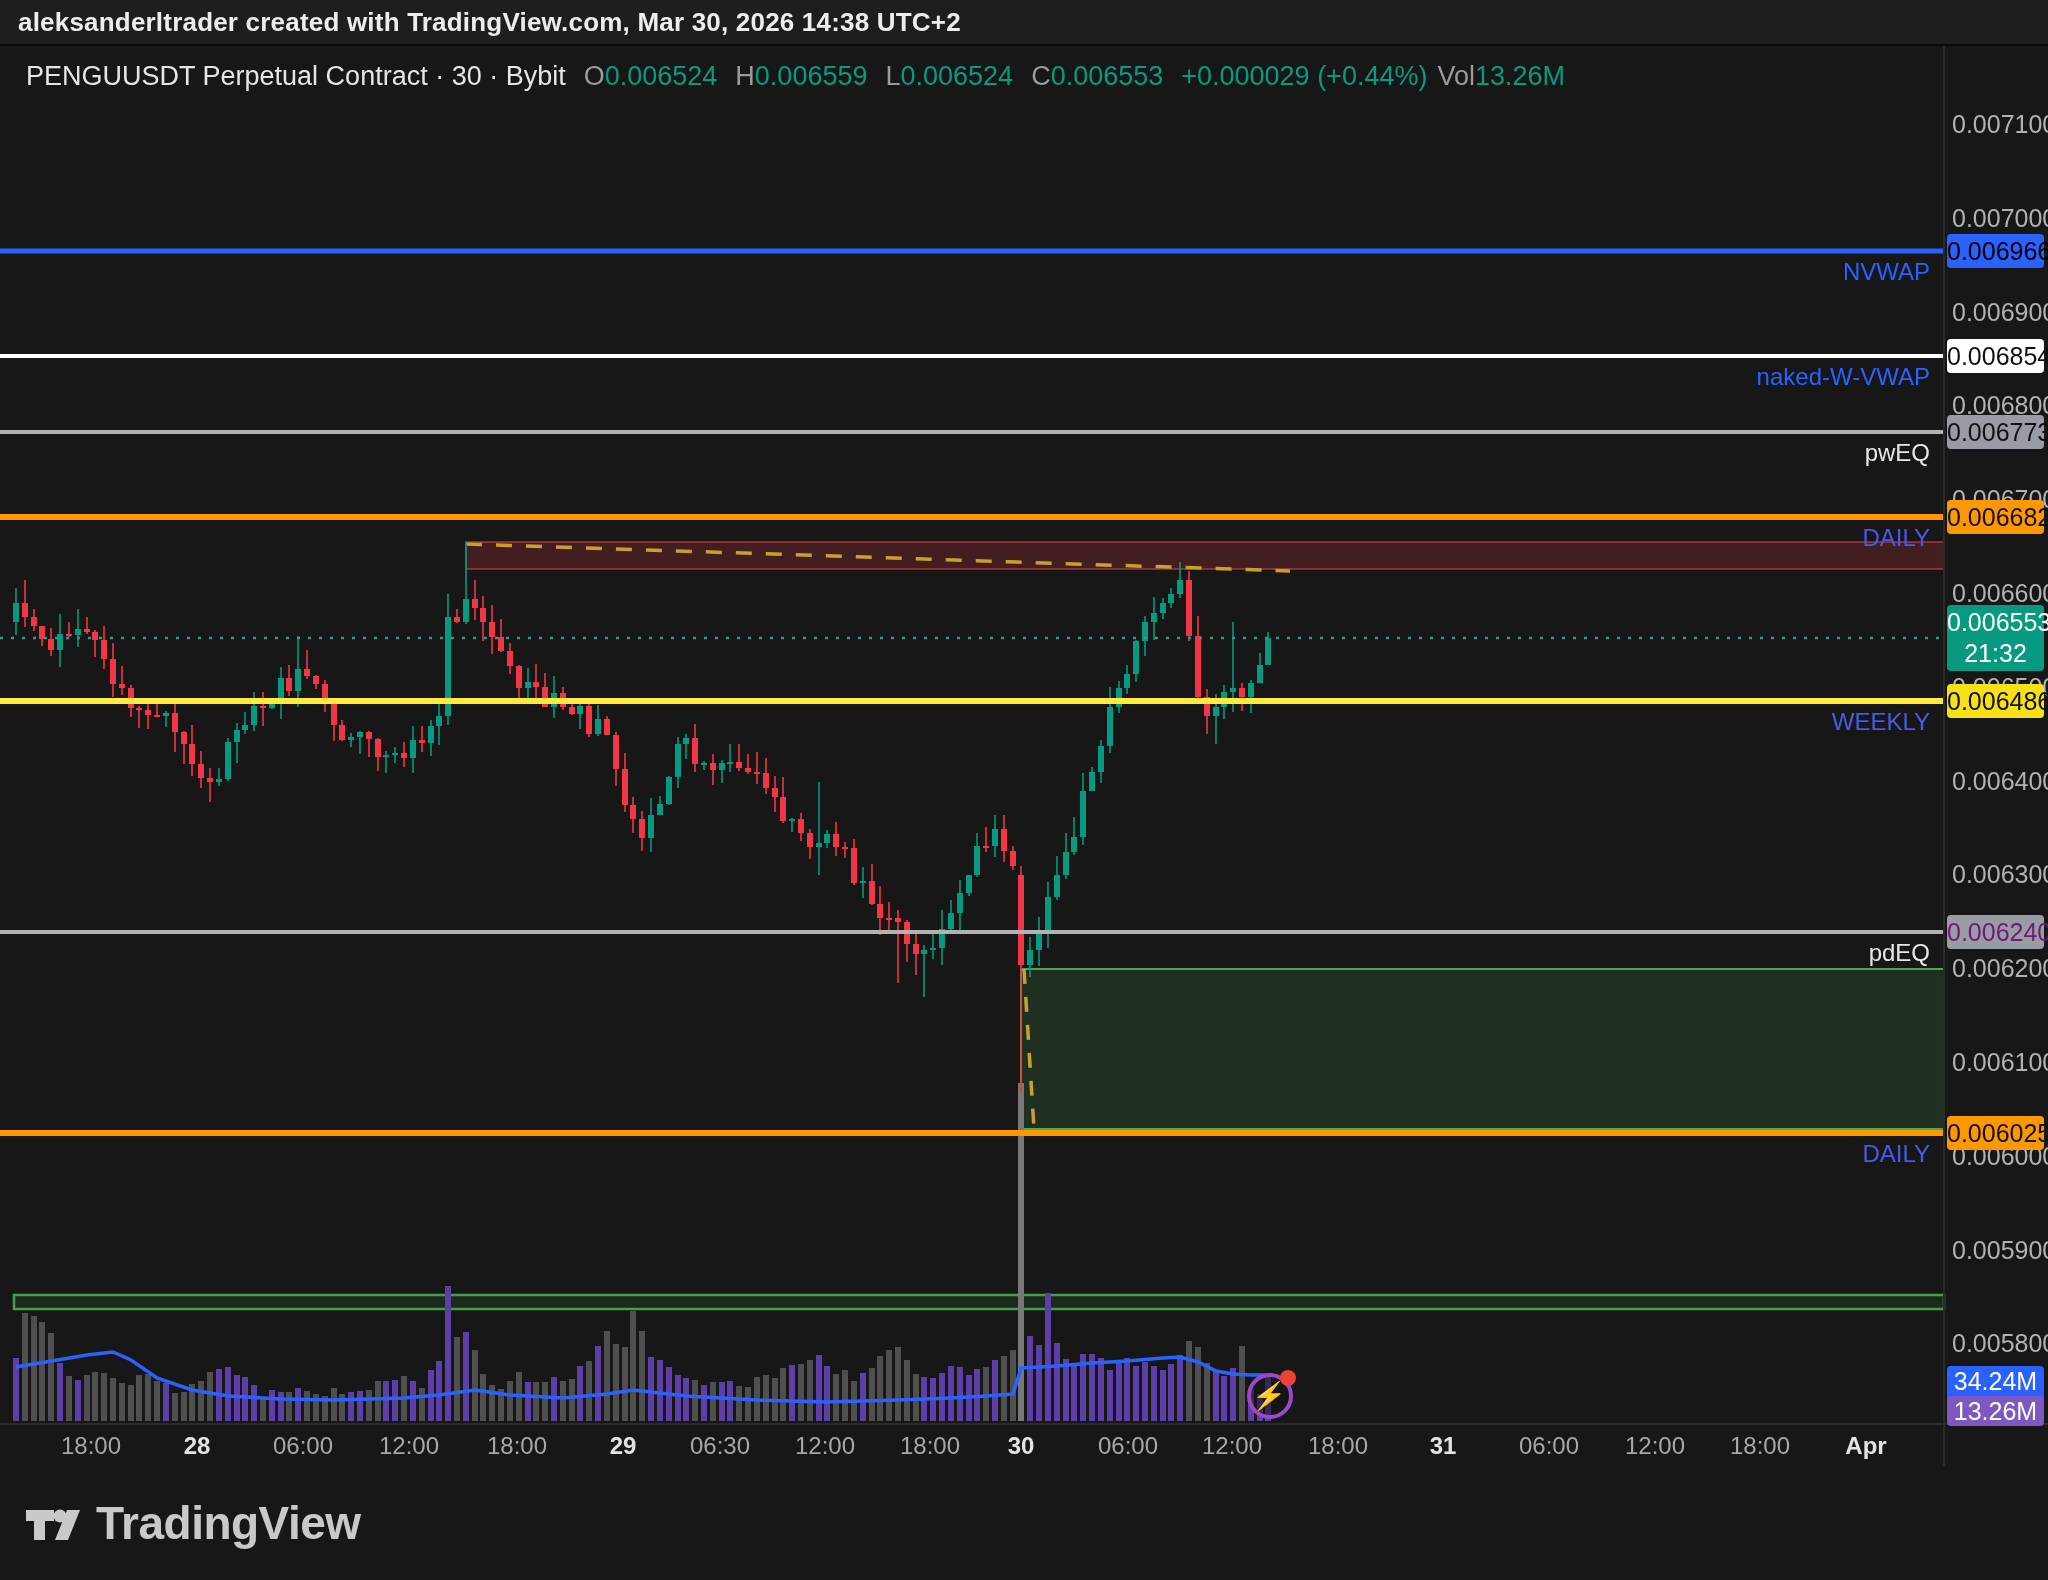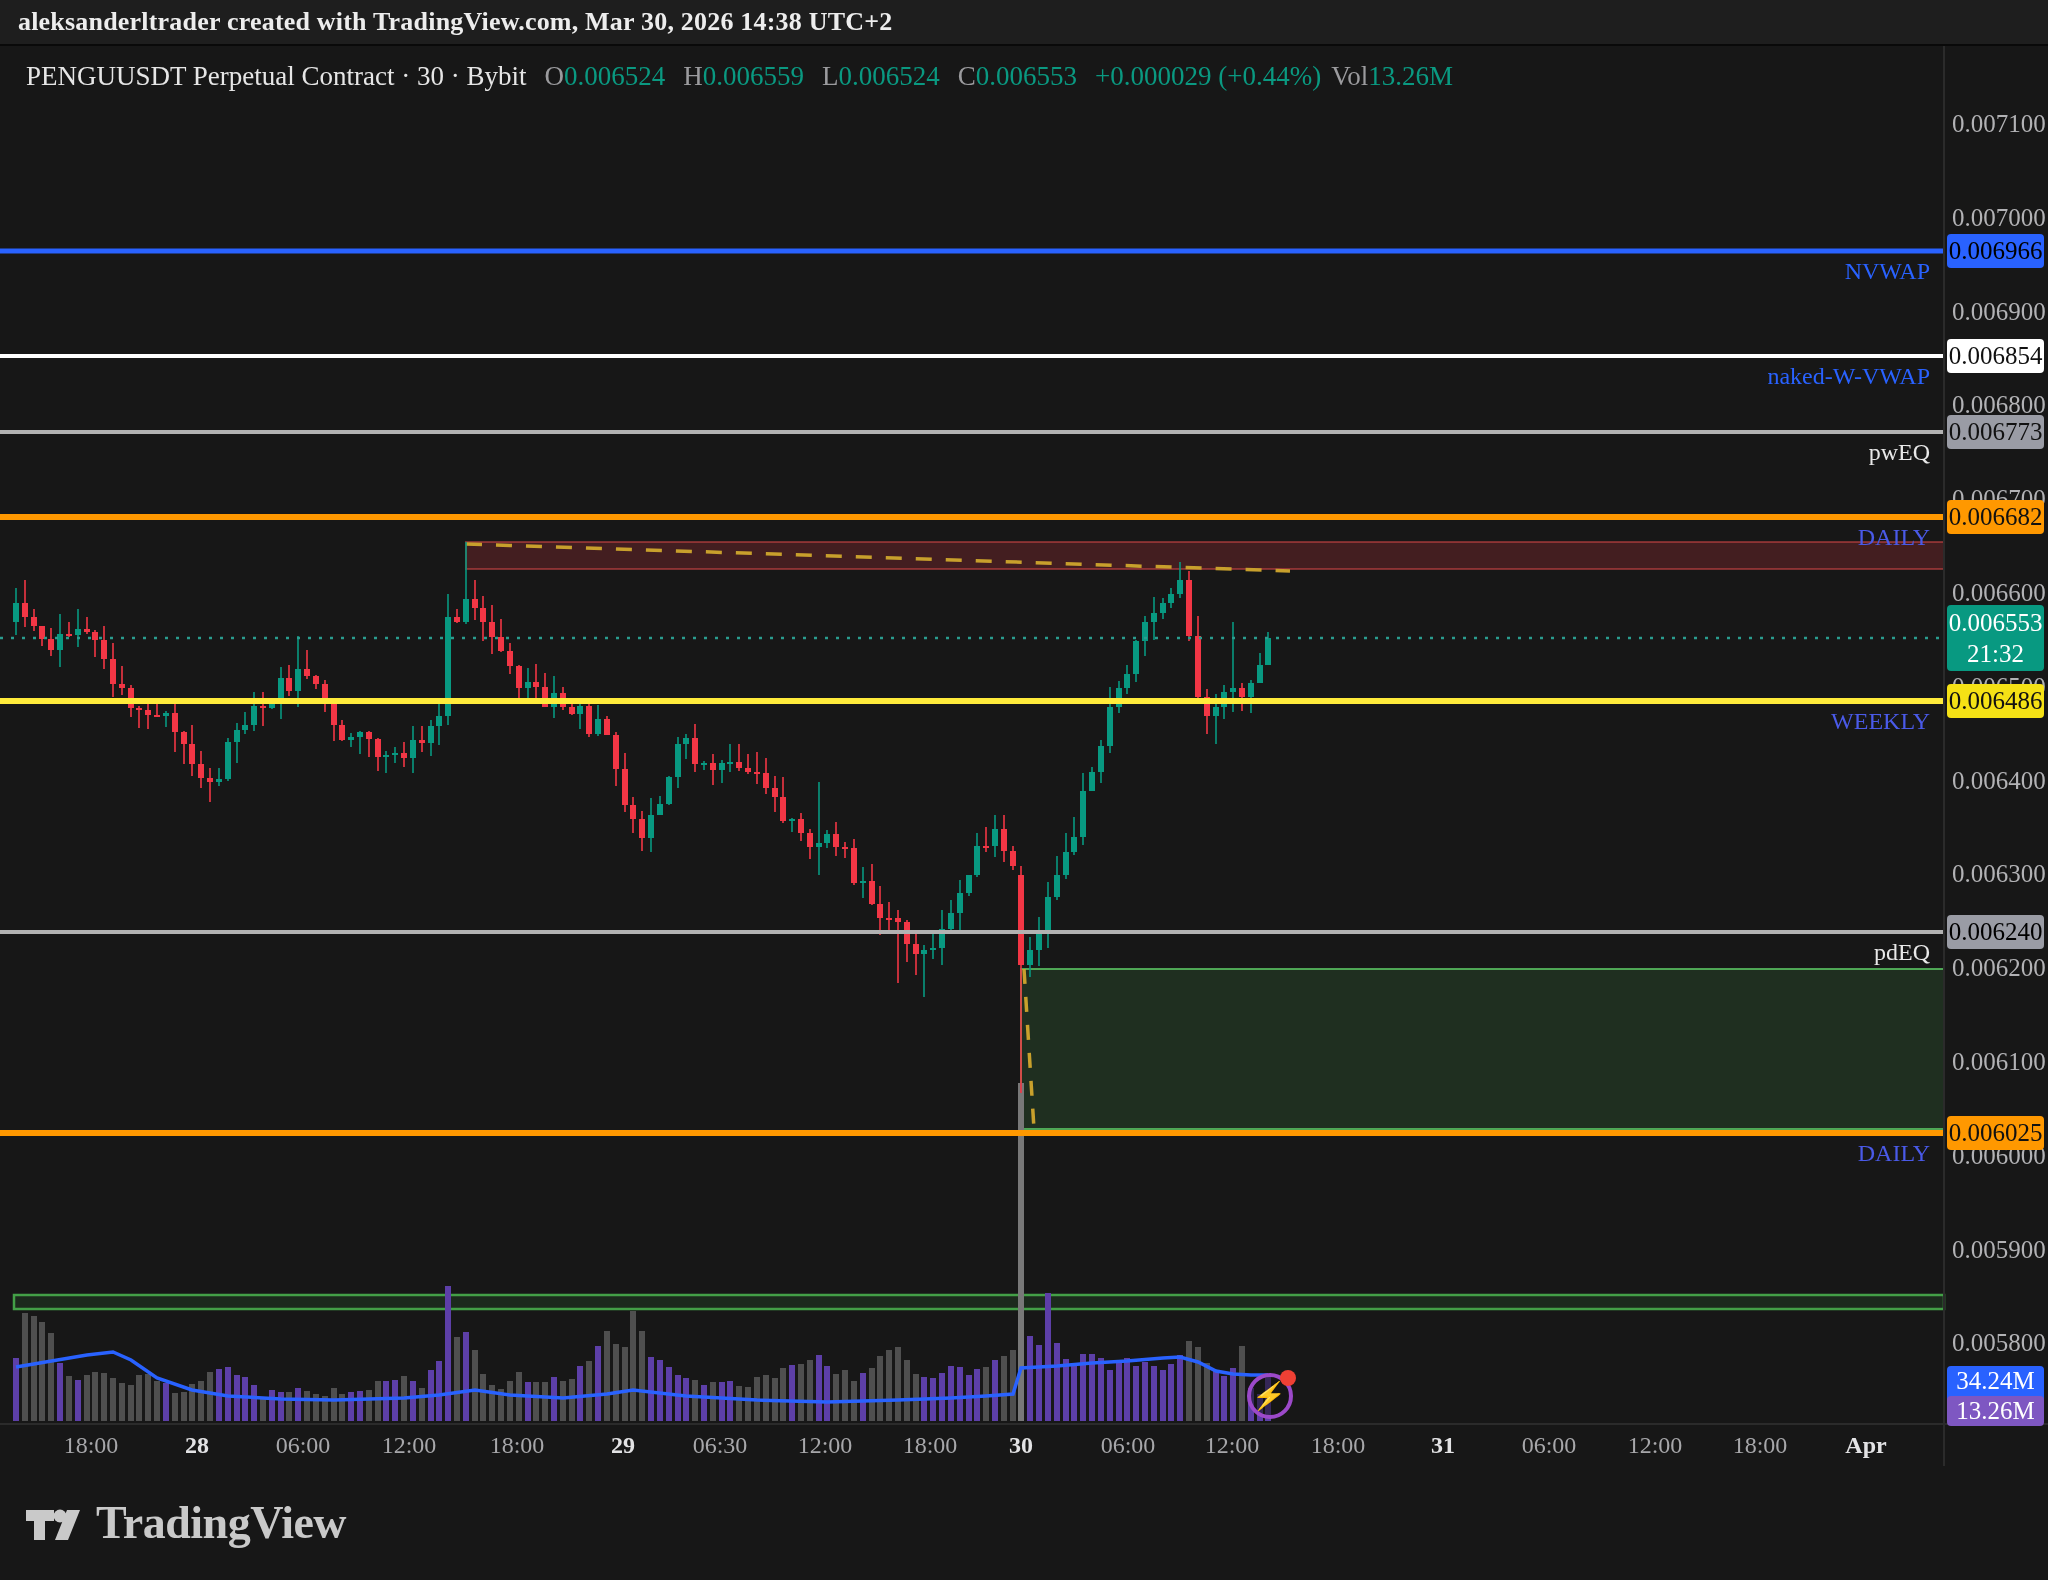--- a/index.html
+++ b/index.html
@@ -1,18 +1,18 @@
 <!DOCTYPE html>
 <html><head>
 <meta charset="utf-8">
 <style>
   html,body{margin:0;padding:0;background:#0e0e0e;}
   *{box-sizing:border-box;}
   #app{position:relative;width:2048px;height:1580px;background:#171717;overflow:hidden;
-       font-family:Liberation Serif, serif;padding-left:48px;-webkit-font-smoothing:antialiased;}
+       font-family:Liberation Sans, sans-serif;padding-left:48px;-webkit-font-smoothing:antialiased;}
   #topbar{position:absolute;left:0;top:0;width:2048px;height:46px;background:#1e1e1e;
           border-bottom:2px solid #090909;display:flex;align-items:center;padding-left:18px;
           color:#ededed;font-size:26px;font-weight:700;letter-spacing:.2px;z-index:6;}
   #header{position:absolute;left:26px;top:58px;height:36px;display:flex;align-items:center;
           font-size:27px;z-index:6;white-space:nowrap;}
   #header .sym{color:#e6e6e6;font-weight:500;}
   #header .lbl{color:#9b9b9e;margin-left:18px;}
   #header .val{color:#0a9981;}
   #header .chg{color:#0a9981;margin-left:18px;}
   #header .vol{margin-left:10px;}
@@ -543,21 +543,21 @@
       <div class="badge" style="top: 234px; background: rgb(41, 98, 255); color: #000000;">0.006966</div>
       <div class="lvl-label" style="top: 258px; color: rgb(41, 98, 255);">NVWAP</div>
       <div class="badge" style="top: 339px; background: rgb(255, 255, 255); color: rgb(17, 17, 17);">0.006854</div>
       <div class="lvl-label" style="top: 363px; color: rgb(41, 98, 255);">naked-W-VWAP</div>
       <div class="badge" style="top: 415px; background: rgb(154, 156, 165); color: rgb(17, 17, 17);">0.006773</div>
       <div class="lvl-label" style="top: 439px; color: rgb(232, 232, 232);">pwEQ</div>
       <div class="badge" style="top: 500px; background: rgb(255, 152, 0); color: rgb(17, 17, 17);">0.006682</div>
       <div class="lvl-label" style="top: 524px; color: rgb(74, 90, 232);">DAILY</div>
       <div class="badge" style="top: 684px; background: rgb(245, 225, 21); color: rgb(17, 17, 17);">0.006486</div>
       <div class="lvl-label" style="top: 708px; color: rgb(74, 90, 232);">WEEKLY</div>
-      <div class="badge" style="top: 915px; background: rgb(154, 156, 165); color: #000000;">0.006240</div>
+      <div class="badge" style="top: 915px; background: rgb(154, 156, 165); color: #701a75;">0.006240</div>
       <div class="lvl-label" style="top: 939px; color: rgb(232, 232, 232);">pdEQ</div>
       <div class="badge" style="top: 1116px; background: rgb(255, 152, 0); color: rgb(17, 17, 17);">0.006025</div>
       <div class="lvl-label" style="top: 1140px; color: rgb(74, 90, 232);">DAILY</div>
       <div class="badge" style="top: 1366px; background: rgb(41, 98, 255); color: rgb(255, 255, 255); height: 42px; line-height: 30px;">34.24M</div>
       <div class="badge" style="top: 1396px; background: rgb(126, 87, 194); color: rgb(255, 255, 255); height: 30px; line-height: 30px;">13.26M</div>
     </div>
 
   <div id="cur-badge" style="top: 605px; background: rgb(8, 153, 129);">
     <div>0.006553</div>
     <div>21:32</div>

